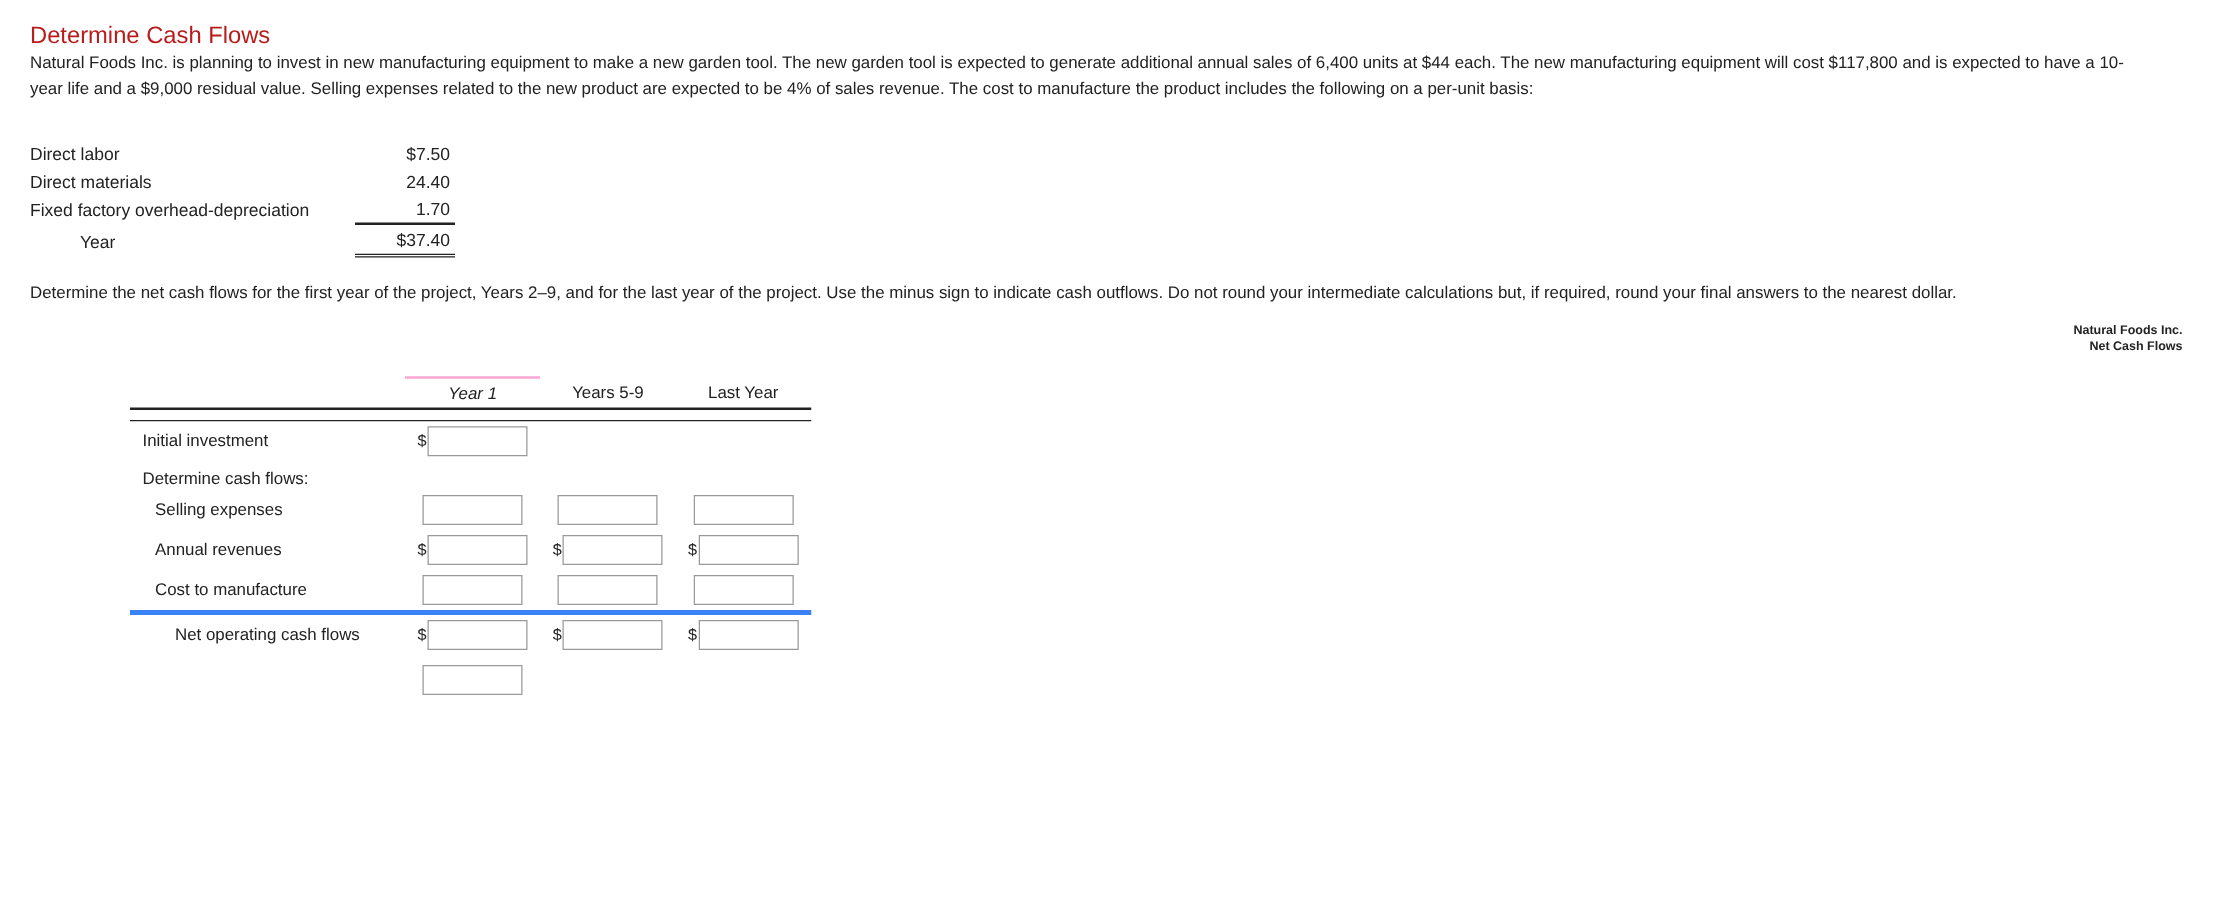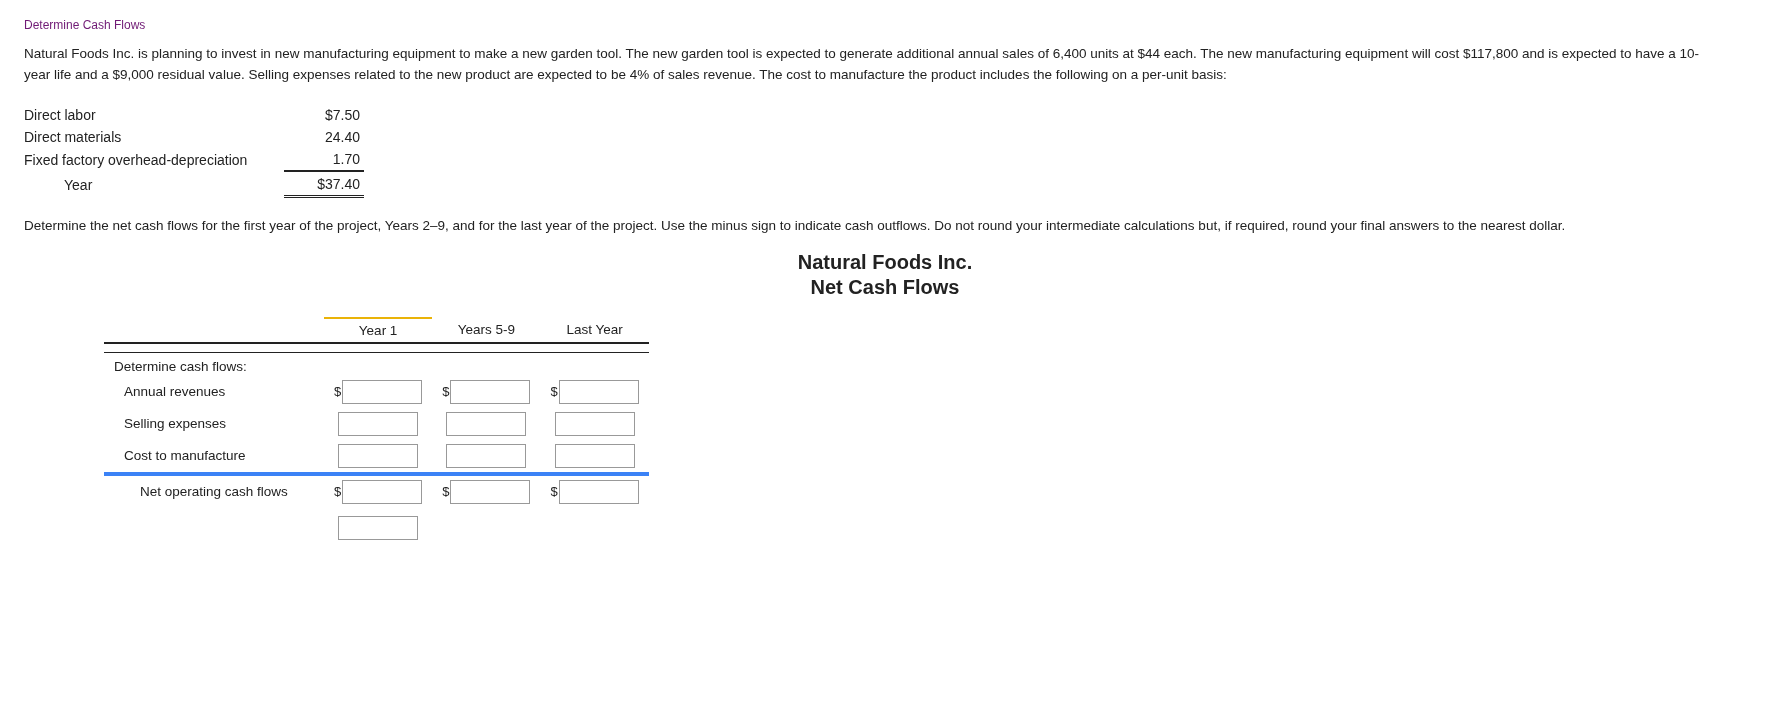--- a/index.html
+++ b/index.html
@@ -6,28 +6,28 @@
     body {
       font-family: Arial, sans-serif;
       font-size: 14px;
       color: #222;
       background: #fff;
       padding: 18px 24px;
       width: 1770px;
       min-height: 721px;
     }
     .page-title {
-      color: #701a75;
-      font-size: 12px;
-      margin-bottom: 12px;
+      color: #b91c1c;
+      font-size: 19px;
+      margin-bottom: 0;
     }
     .intro-text {
       font-size: 13.5px;
       line-height: 1.55;
-      margin-bottom: 18px;
+      margin-bottom: 30px;
       max-width: 1700px;
     }
     .cost-table {
       margin-bottom: 8px;
       border-collapse: collapse;
     }
     .cost-table td {
       padding: 3px 8px 3px 0;
       font-size: 14px;
       vertical-align: bottom;
@@ -52,22 +52,22 @@
       padding-left: 40px;
     }
     .instructions {
       font-size: 13.5px;
       line-height: 1.55;
       margin-top: 18px;
       margin-bottom: 14px;
       max-width: 1700px;
     }
     .table-title {
-      text-align: center;
-      font-size: 20px;
+      text-align: right;
+      font-size: 10px;
       font-weight: bold;
       margin-bottom: 2px;
     }
     .net-cash-table {
       border-collapse: collapse;
       margin-top: 0;
       margin-left: 80px;
     }
     .net-cash-table th, .net-cash-table td {
       font-size: 13.5px;
@@ -114,21 +114,22 @@
     .indented {
       padding-left: 20px !important;
     }
     .more-indented {
       padding-left: 36px !important;
     }
     .underline-row td {
       border-bottom: 4px solid #3b82f6;
     }
     .table-outer-line {
-      border-top: 2px solid #eab308;
+      border-top: 2px solid #f9a8d4;
+      font-style: italic;
     }
   </style>
 </head>
 <body>
 
 
 
 <div class="page-title">Determine Cash Flows</div>
 
 <p class="intro-text">Natural Foods Inc. is planning to invest in new manufacturing equipment to make a new garden tool. The new garden tool is expected to generate additional annual sales of 6,400 units at $44 each. The new manufacturing equipment will cost $117,800 and is expected to have a 10-year life and a $9,000 residual value. Selling expenses related to the new product are expected to be 4% of sales revenue. The cost to manufacture the product includes the following on a per-unit basis:</p>
@@ -171,61 +172,72 @@
     </tr>
     <tr class="header-line">
       <th style="min-width:220px; border-top:2px solid #222;"></th>
       <th style="border-top:2px solid #222;"></th>
       <th style="border-top:2px solid #222;"></th>
       <th style="border-top:2px solid #222;"></th>
     </tr>
   </thead>
   <tbody>
 
+    <tr>
+      <td>Initial investment</td>
+      <td class="col-year1">
+        <div class="input-cell">
+          <span class="dollar-prefix">$</span>
+          <input type="text" value="" style="">
+        </div>
+      </td>
+      <td class="col-years29"></td>
+      <td class="col-lastyear"></td>
+    </tr>
 
     <tr class="section-header">
       <td colspan="4">Determine cash flows:</td>
     </tr>
 
     <tr>
+      <td class="indented">Selling expenses</td>
+      <td class="col-year1">
+        <div class="input-cell">
+          <input type="text" value="" style="">
+        </div>
+      </td>
+      <td class="col-years29">
+        <div class="input-cell">
+          <input type="text" value="" style="">
+        </div>
+      </td>
+      <td class="col-lastyear">
+        <div class="input-cell">
+          <input type="text" value="" style="">
+        </div>
+      </td>
+    </tr>
+
+    <tr>
       <td class="indented">Annual revenues</td>
       <td class="col-year1">
         <div class="input-cell">
           <span class="dollar-prefix">$</span>
           <input type="text" value="" style="">
         </div>
       </td>
       <td class="col-years29">
         <div class="input-cell">
           <span class="dollar-prefix">$</span>
           <input type="text" value="" style="">
         </div>
       </td>
       <td class="col-lastyear">
         <div class="input-cell">
           <span class="dollar-prefix">$</span>
-          <input type="text" value="" style="">
-        </div>
-      </td>
-    </tr>
-
-    <tr>
-      <td class="indented">Selling expenses</td>
-      <td class="col-year1">
-        <div class="input-cell">
-          <input type="text" value="" style="">
-        </div>
-      </td>
-      <td class="col-years29">
-        <div class="input-cell">
-          <input type="text" value="" style="">
-        </div>
-      </td>
-      <td class="col-lastyear">
-        <div class="input-cell">
           <input type="text" value="" style="">
         </div>
       </td>
     </tr>
 
     <tr class="underline-row">
       <td class="indented">Cost to manufacture</td>
       <td class="col-year1">
         <div class="input-cell">
           <input type="text" value="" style="">

